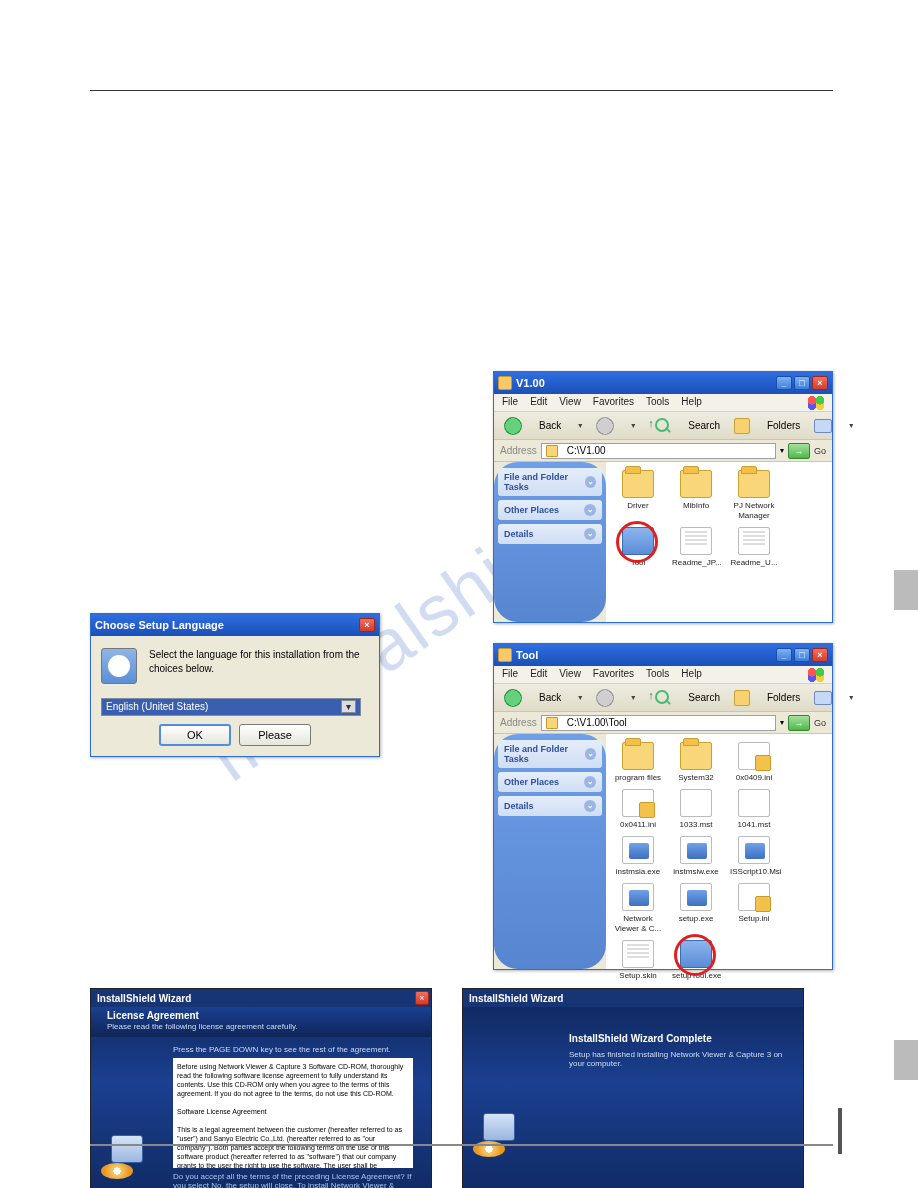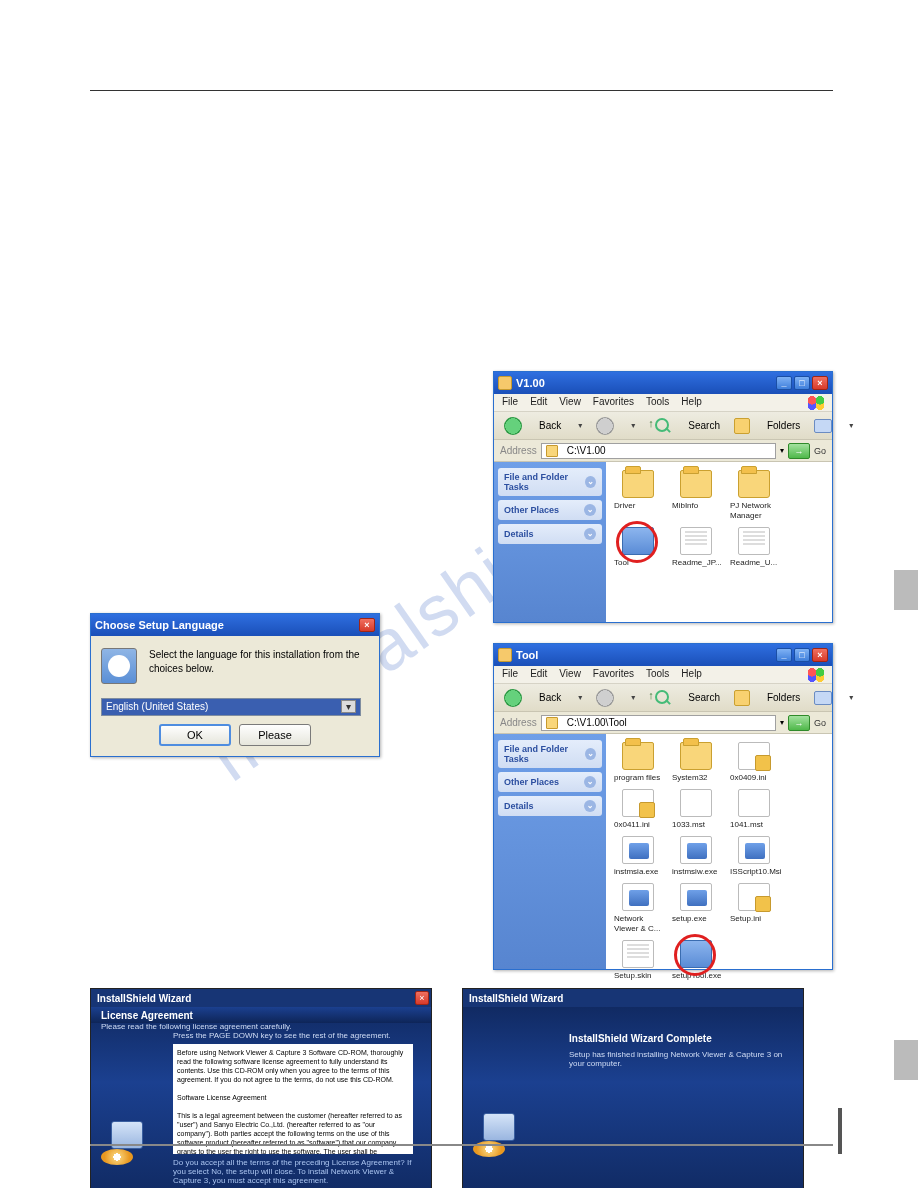--- a/index.html
+++ b/index.html
@@ -53,43 +53,43 @@
   .ticon.folders { width: 16px; height: 16px; background: #f8d170; border: 1px solid #caa030; border-radius: 2px; }
   .ticon.views { width: 18px; height: 14px; background: #c5d8f5; border: 1px solid #6b8cc2; border-radius: 2px; }
   .tdrop { font-size: 8px; color: #444; }
   .xp-address { height: 22px; background: #ece9d8; display: flex; align-items: center; gap: 4px; padding: 0 6px; font-size: 10px; border-bottom: 1px solid #c9c5b2; }
   .addr-label { color: #888; }
   .addr-input { flex: 1; height: 16px; background: #fff; border: 1px solid #a0a0a0; font-size: 10px; padding: 0 4px; display: flex; align-items: center; gap: 9px; }
   .addr-icon { width: 12px; height: 12px; background: #f9d67a; border: 1px solid #c79a2e; border-radius: 1px; }
   .go-btn { width: 22px; height: 16px; background: linear-gradient(#a3e29f,#4fb84a); border: 1px solid #2f8a2a; border-radius: 2px; color: #fff; font-size: 9px; text-align: center; line-height: 14px; }
   .xp-body { display: flex; height: 160px; }
   .xp-body.tall { height: 235px; }
-  .xp-side { width: 112px; background: linear-gradient(180deg, #6f9fe8, #5785d0); padding: 6px 4px; display: flex; flex-direction: column; gap: 4px; }
+  .xp-side { width: 112px; background: linear-gradient(180deg, #6f9fe8, #5785d0); padding: 6px 4px; display: flex; flex-direction: column; gap: 4px; border-radius: 24px; }
   .side-panel { background: linear-gradient(#e4edfb,#d0ddf3); border-radius: 3px; font-size: 9px; color: #2c4fa0; padding: 4px 6px; display: flex; justify-content: space-between; align-items: center; font-weight: bold; }
   .side-chev { width: 12px; height: 12px; border-radius: 50%; background: #9bb6e4; color: #fff; font-size: 8px; text-align: center; line-height: 12px; }
   .xp-files { flex: 1; background: #fff; padding: 8px; display: flex; flex-wrap: wrap; gap: 6px 10px; align-content: flex-start; position: relative; }
-  .file { width: 48px; text-align: left; font-size: 8px; color: #222; line-height: 10px; position: relative; }
+  .file { width: 48px; text-align: center; font-size: 8px; color: #222; line-height: 10px; position: relative; }
   .ficon { width: 32px; height: 28px; margin: 0 auto 3px; position: relative; }
   .ficon.folder { background: #f9d67a; border: 1px solid #caa030; border-radius: 2px 2px 3px 3px; }
   .ficon.folder::before { content: ""; position: absolute; top: -5px; left: 2px; width: 14px; height: 6px; background: #f3c04b; border: 1px solid #caa030; border-radius: 2px 2px 0 0; }
   .ficon.file { background: #fff; border: 1px solid #bbb; border-radius: 2px; }
   .ficon.file::before { content: ""; position: absolute; top: 3px; left: 4px; right: 4px; height: 2px; background: #ddd; box-shadow: 0 4px #ddd, 0 8px #ddd, 0 12px #ddd; }
   .ficon.ini { background: #fff; border: 1px solid #bbb; border-radius: 2px; }
   .ficon.ini::after { content: ""; position: absolute; right: -2px; bottom: -2px; width: 14px; height: 14px; background: #f2c24a; border: 1px solid #c79a2e; border-radius: 2px; }
   .ficon.exe { background: #fff; border: 1px solid #bbb; border-radius: 2px; }
   .ficon.exe::after { content: ""; position: absolute; left: 6px; top: 6px; width: 20px; height: 16px; background: linear-gradient(#6fa0e8,#3f70c0); border-radius: 2px; }
   .ficon.mst { background: #fff; border: 1px solid #bbb; border-radius: 2px; }
   .ficon.tool { background: linear-gradient(#8cb5ee,#5a8cd6); border: 1px solid #3a6cb0; border-radius: 2px; }
   .circle-mark { position: absolute; width: 42px; height: 42px; border: 3px solid #e02020; border-radius: 50%; pointer-events: none; }
 
   
   .wizard { width: 342px; height: 235px; background: linear-gradient(180deg, #0e2558, #1b4090 40%, #0e2558); color: #fff; position: relative; border: 1px solid #222; }
   .wiz-title { height: 18px; background: #173575; font-size: 10px; font-weight: bold; padding: 2px 6px; display: flex; align-items: center; }
   .wiz-close { position: absolute; right: 2px; top: 2px; width: 14px; height: 14px; background: linear-gradient(#f07060,#d73a2a); border: 1px solid #a02515; border-radius: 2px; font-size: 9px; color: #fff; text-align: center; line-height: 12px; }
-  .wiz-sub { height: 16px; background: linear-gradient(#1b4090,#0e2558); font-size: 9px; padding: 3px 10px; }
+  .wiz-sub { height: 30px; background: linear-gradient(#1b4090,#0e2558); font-size: 9px; padding: 3px 16px; }
   .wiz-sub strong { font-size: 10px; }
   .wiz-subtext { font-size: 8px; color: #cfdcf5; }
   .wiz-body { flex: 1; padding: 8px 16px 0 16px; position: relative; height: 150px; }
   .wiz-label { font-size: 8px; color: #cfdcf5; margin: 0 0 4px 66px; }
   .wiz-sideimg { position: absolute; left: 10px; bottom: 8px; width: 56px; height: 60px; }
   .wiz-sideimg .comp { position: absolute; bottom: 16px; left: 10px; width: 32px; height: 28px; background: linear-gradient(#d5e4f8,#9ab6e0); border: 1px solid #3a5fa0; border-radius: 3px; }
   .wiz-sideimg .disc { position: absolute; bottom: 0; left: 0; width: 32px; height: 16px; border-radius: 50%; background: radial-gradient(circle, #fff 20%, #f6c96b 21%, #e89820 70%); }
   .license-box { margin-left: 66px; width: 240px; height: 110px; background: #fff; color: #000; font-size: 7px; padding: 4px; overflow: hidden; line-height: 9px; }
   .wiz-question { font-size: 8px; color: #aac4f0; margin: 4px 0 0 66px; }
   .wiz-complete-title { font-size: 10px; font-weight: bold; margin: 4px 0 6px 90px; }

